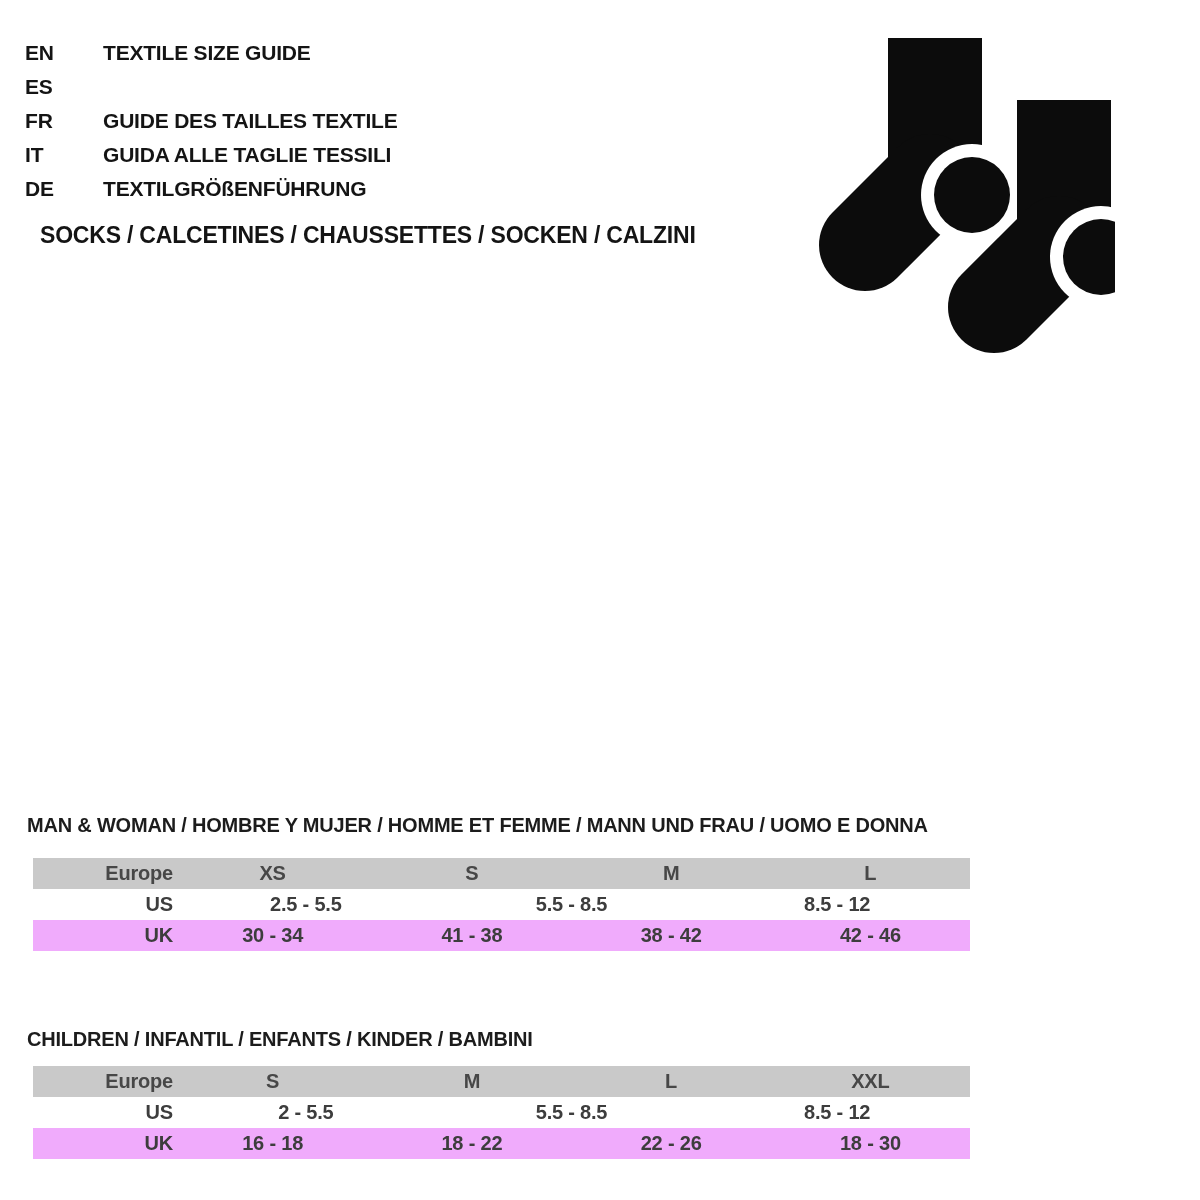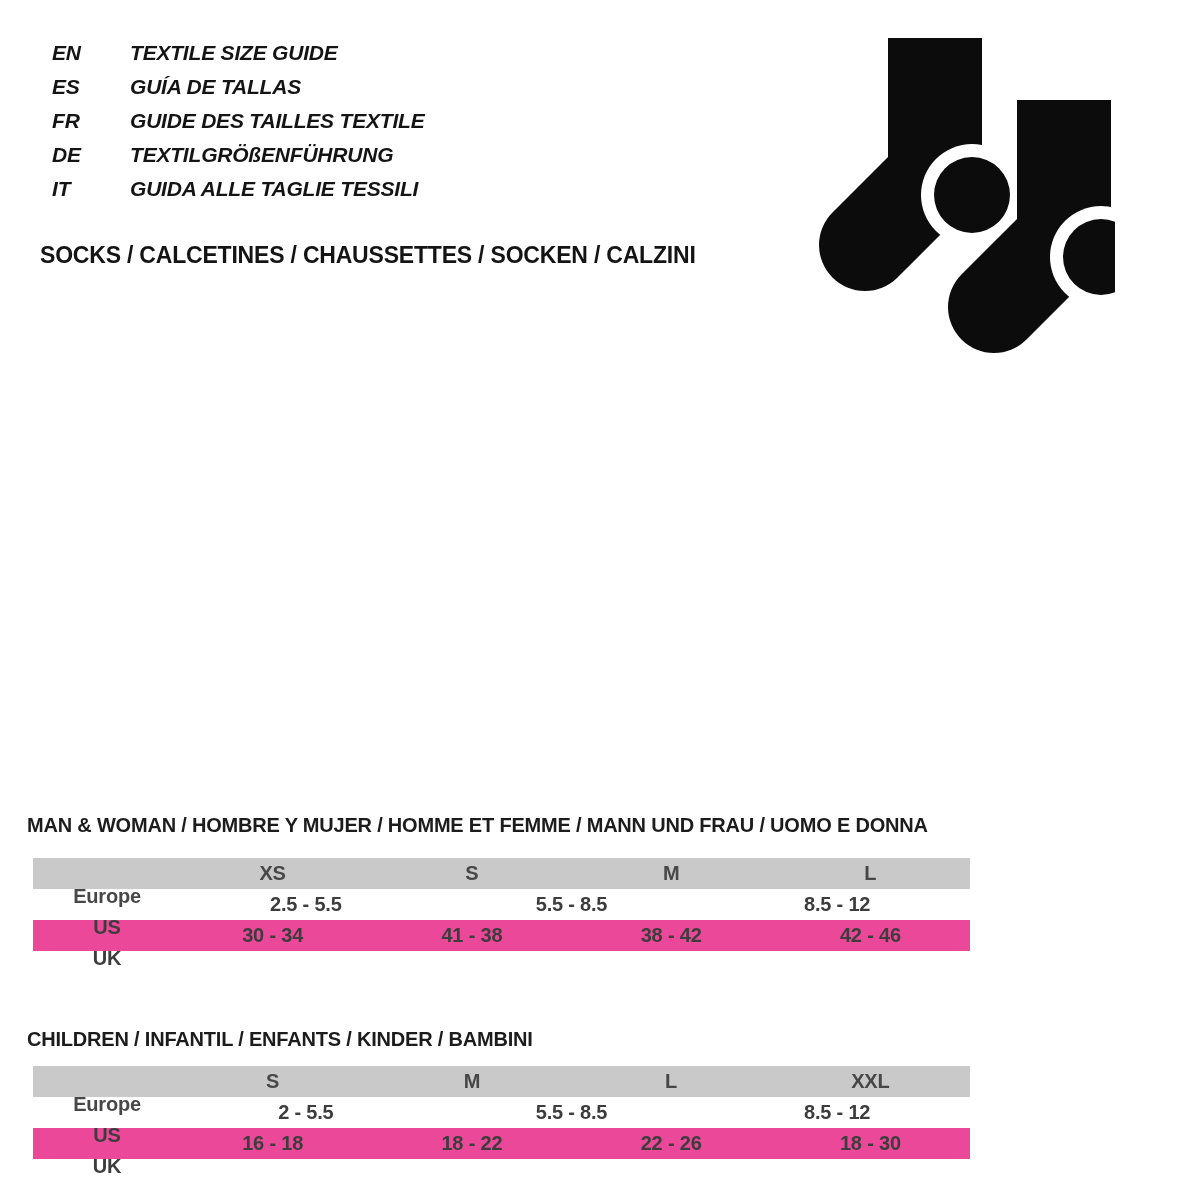--- a/index.html
+++ b/index.html
@@ -12,23 +12,22 @@
     height: 1200px;
     position: relative;
     overflow: hidden;
     font-family: "Liberation Sans", sans-serif;
     -webkit-font-smoothing: antialiased;
   }
 
   
   .lang-block {
     position: absolute;
-    left: 52px;
+    left: 25px;
     top: 36px;
-    font-style: italic;
   }
   .lang-row {
     display: flex;
     height: 34px;
     line-height: 34px;
     font-weight: 700;
     font-size: 21px;
     color: #141414;
     letter-spacing: -0.2px;
   }
@@ -43,21 +42,20 @@
   
   .category-line {
     position: absolute;
     left: 40px;
     top: 222px;
     font-weight: 700;
     font-size: 23px;
     color: #141414;
     letter-spacing: -0.2px;
     white-space: nowrap;
-    margin-top: 20px;
   }
 
   
   .socks-icon {
     position: absolute;
     left: 810px;
     top: 15px;
     width: 305px;
     height: 345px;
   }
@@ -85,28 +83,27 @@
     font-weight: 700;
     font-size: 20px;
     color: #3d3d3d;
     letter-spacing: -0.2px;
   }
   .t-row.header {
     background: #c9c9c9;
     color: #474747;
   }
   .t-row.alt {
-    background: #ec4899;
+    background: #f0abfc;
   }
   .t-cell-label {
     flex: 0 0 140px;
     padding-left: 8px;
-    text-align: center;
+    text-align: right;
     box-sizing: border-box;
-    margin-top: 23px;
   }
   .t-cell {
     flex: 1 1 0;
     text-align: center;
   }
 
   #title-adult { top: 812px; }
   #table-adult { top: 858px; }
   #title-children { top: 1026px; }
   #table-children { top: 1066px; }
@@ -114,33 +111,32 @@
 </head>
 <body>
 
 <div class="lang-block">
   <div class="lang-row">
     <span class="lang-code">EN</span>
     <span class="lang-label">TEXTILE SIZE GUIDE</span>
   </div>
   <div class="lang-row">
     <span class="lang-code">ES</span>
-    <span class="lang-label">GUÍA DE TALLAS</span>
   </div>
   <div class="lang-row">
     <span class="lang-code">FR</span>
     <span class="lang-label">GUIDE DES TAILLES TEXTILE</span>
   </div>
   <div class="lang-row">
+    <span class="lang-code">IT</span>
+    <span class="lang-label">GUIDA ALLE TAGLIE TESSILI</span>
+  </div>
+  <div class="lang-row">
     <span class="lang-code">DE</span>
     <span class="lang-label">TEXTILGRÖßENFÜHRUNG</span>
-  </div>
-  <div class="lang-row">
-    <span class="lang-code">IT</span>
-    <span class="lang-label">GUIDA ALLE TAGLIE TESSILI</span>
   </div>
 </div>
 
 <div class="category-line">SOCKS / CALCETINES / CHAUSSETTES / SOCKEN / CALZINI</div>
 
 <svg class="socks-icon" viewBox="0 0 305 345" xmlns="http://www.w3.org/2000/svg">
   <g id="sock" fill="#0c0c0c">
     <rect x="78" y="23" width="94" height="150"></rect>
     <line x1="120" y1="165" x2="55" y2="230" stroke="#0c0c0c" stroke-width="92" stroke-linecap="round"></line>
     <circle cx="162" cy="180" r="51" fill="#ffffff"></circle>

